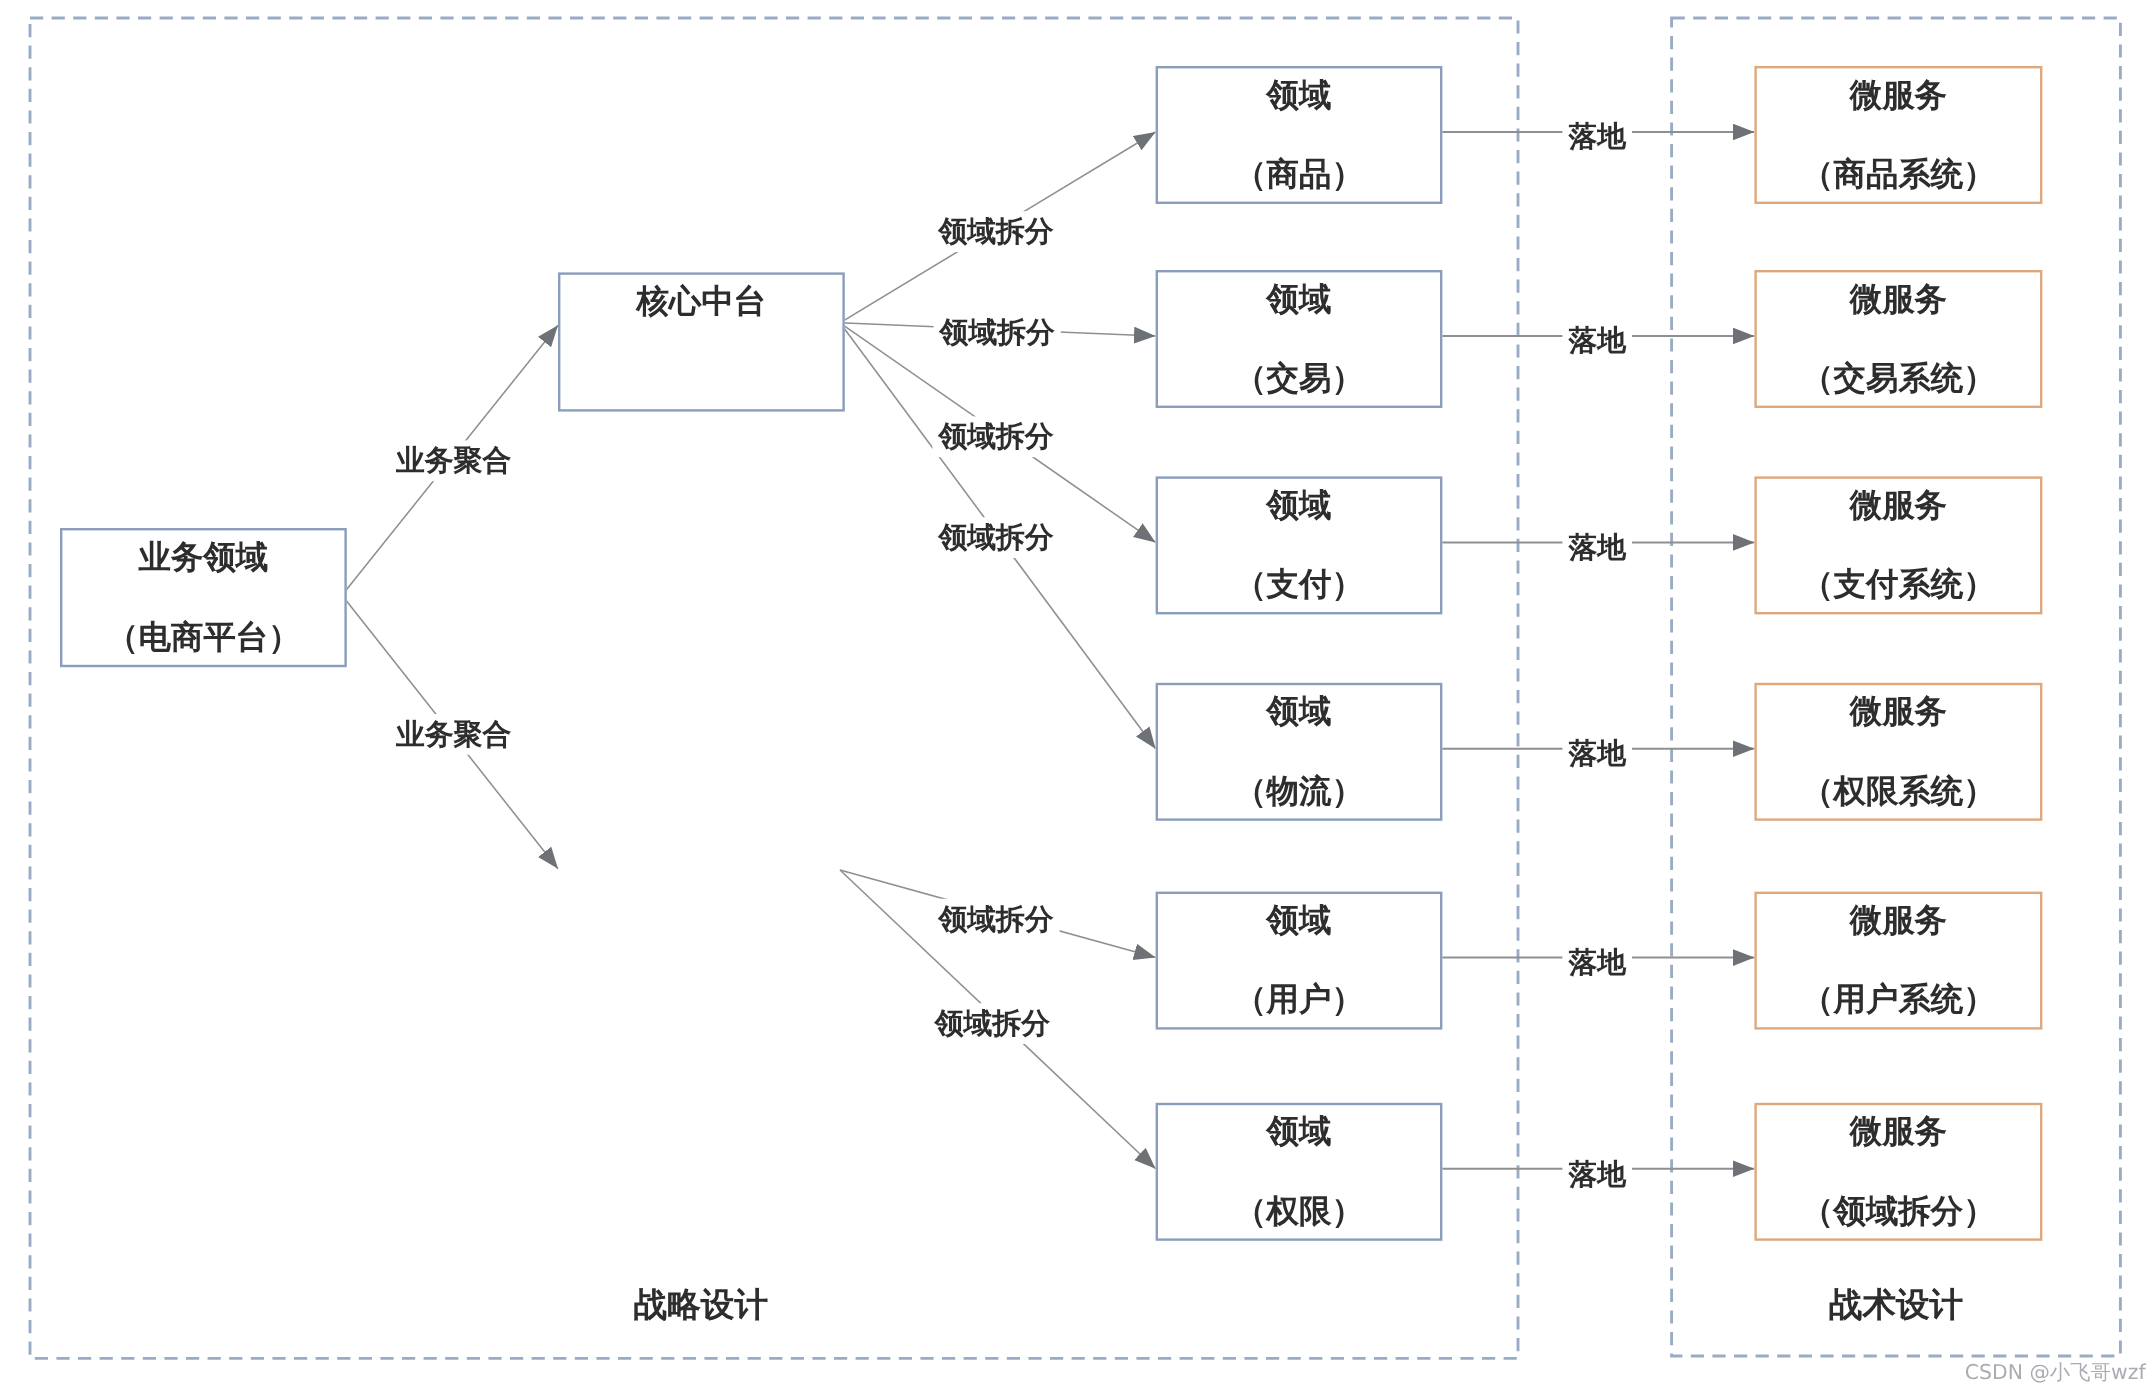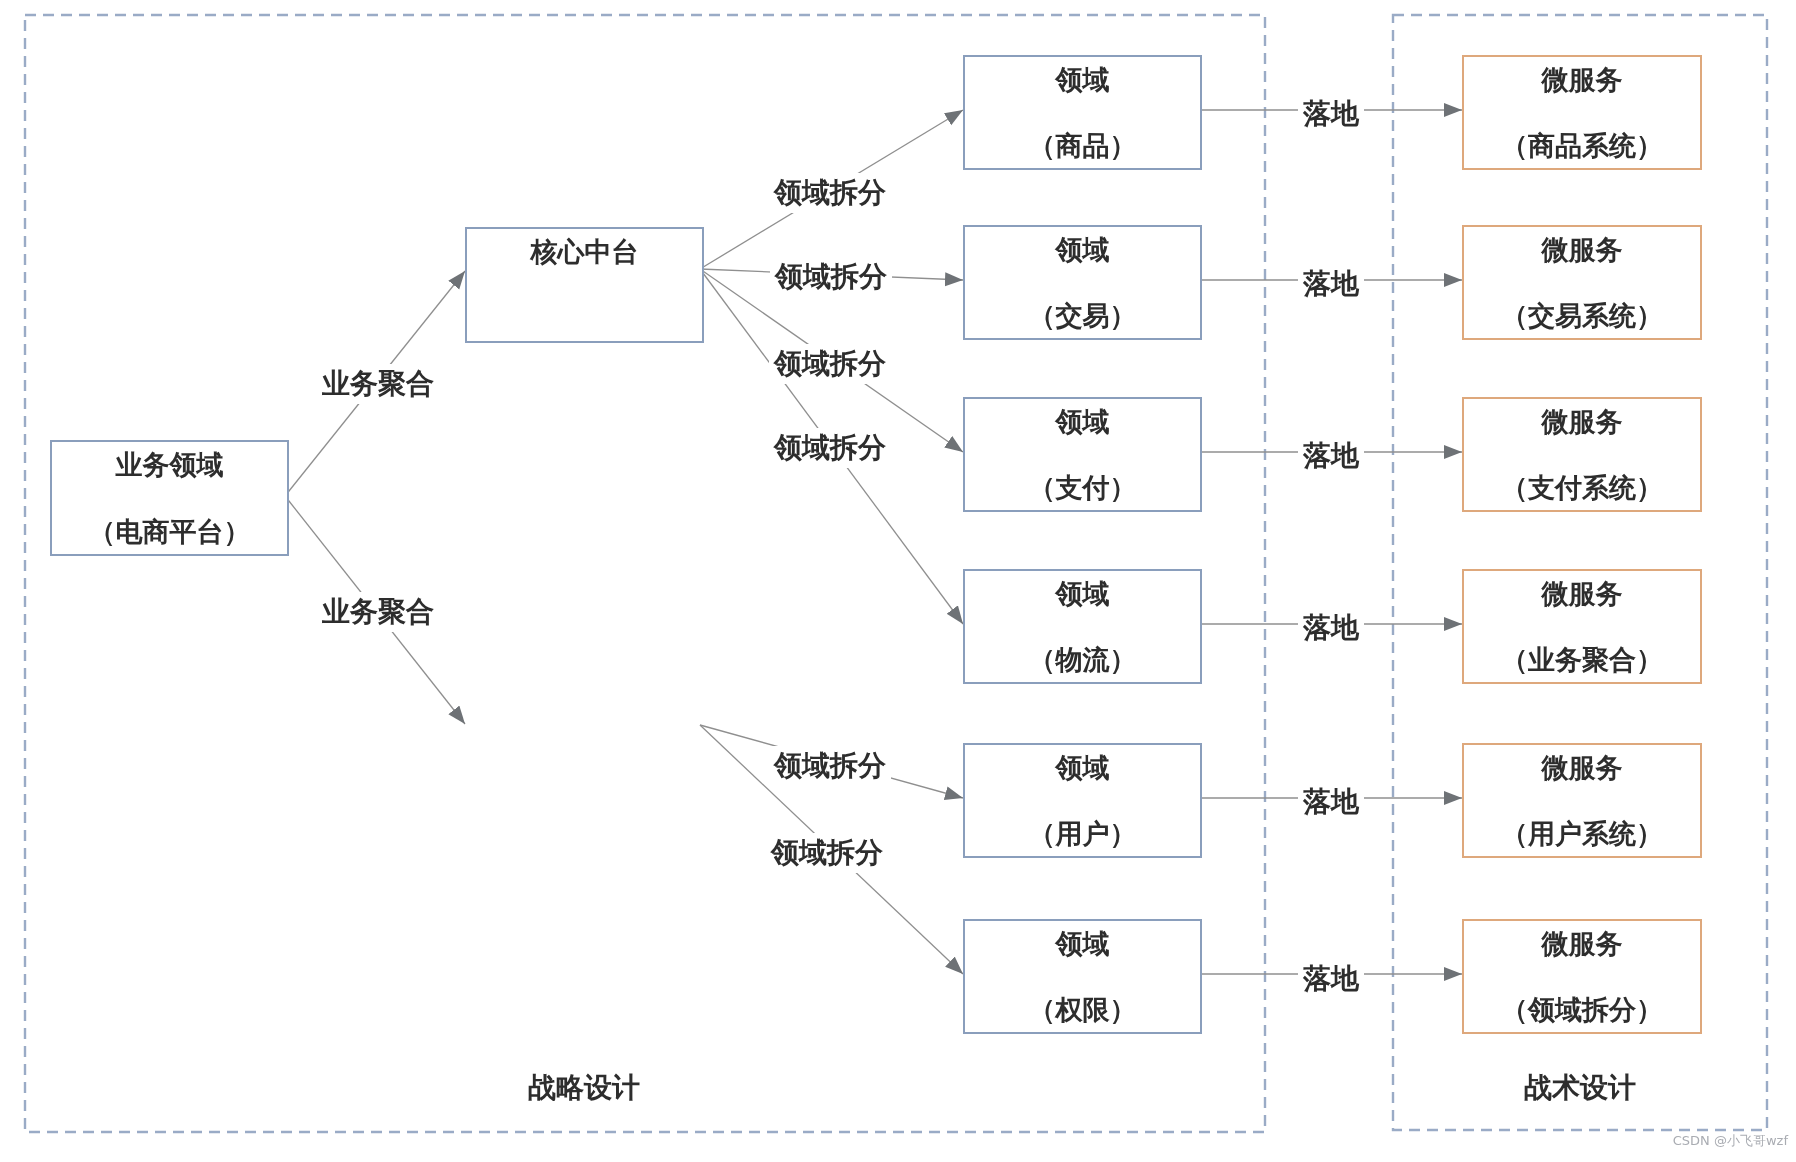--- a/index.html
+++ b/index.html
@@ -24,29 +24,29 @@
   .edges .arrowhead-shape{fill:var(--arrowhead);}
   .node{
     position:absolute;background:#fff;z-index:2;
     display:flex;flex-direction:column;align-items:center;justify-content:space-between;
     text-align:center;font-size:27px;font-weight:600;line-height:1.68;white-space:nowrap;
   }
   .node.blue{border:2px solid var(--node-border-blue);}
   .node.orange{border:2px solid var(--node-border-orange);}
   .edge-label{
     position:absolute;transform:translate(-50%,-50%);z-index:3;
-    background:#fff;padding:1px 5px;font-size:28px;font-weight:600;white-space:nowrap;
+    background:#fff;padding:1px 5px;font-size:24px;font-weight:600;white-space:nowrap;
   }
   .section-label{
     position:absolute;transform:translate(-50%,-50%);z-index:2;
     font-size:28px;font-weight:700;white-space:nowrap;
   }
   .watermark{
     position:absolute;right:8px;top:1132px;z-index:4;
-    font-family:"DejaVu Sans", sans-serif;font-size:13px;color:var(--watermark);white-space:nowrap;
+    font-family:"DejaVu Sans", sans-serif;font-size:17px;color:var(--watermark);white-space:nowrap;
   }
 </style>
 </head>
 <body>
 
 <div class="canvas">
 
   <svg class="edges" width="1796" height="1162" viewBox="0 0 1796 1162">
     <defs>
       <marker id="arrow" markerUnits="userSpaceOnUse" markerWidth="20" markerHeight="16" refX="18" refY="7" orient="auto">
@@ -117,21 +117,21 @@
   <div class="node orange" style="left:1462px;top:225px;width:236px;height:111px;">
     <span>微服务</span>
     <span>（交易系统）</span>
   </div>
   <div class="node orange" style="left:1462px;top:397px;width:236px;height:111px;">
     <span>微服务</span>
     <span>（支付系统）</span>
   </div>
   <div class="node orange" style="left:1462px;top:569px;width:236px;height:111px;">
     <span>微服务</span>
-    <span>（业务聚合）</span>
+    <span>（权限系统）</span>
   </div>
   <div class="node orange" style="left:1462px;top:743px;width:236px;height:111px;">
     <span>微服务</span>
     <span>（用户系统）</span>
   </div>
   <div class="node orange" style="left:1462px;top:919px;width:236px;height:111px;">
     <span>微服务</span>
     <span>（领域拆分）</span>
   </div>
 

